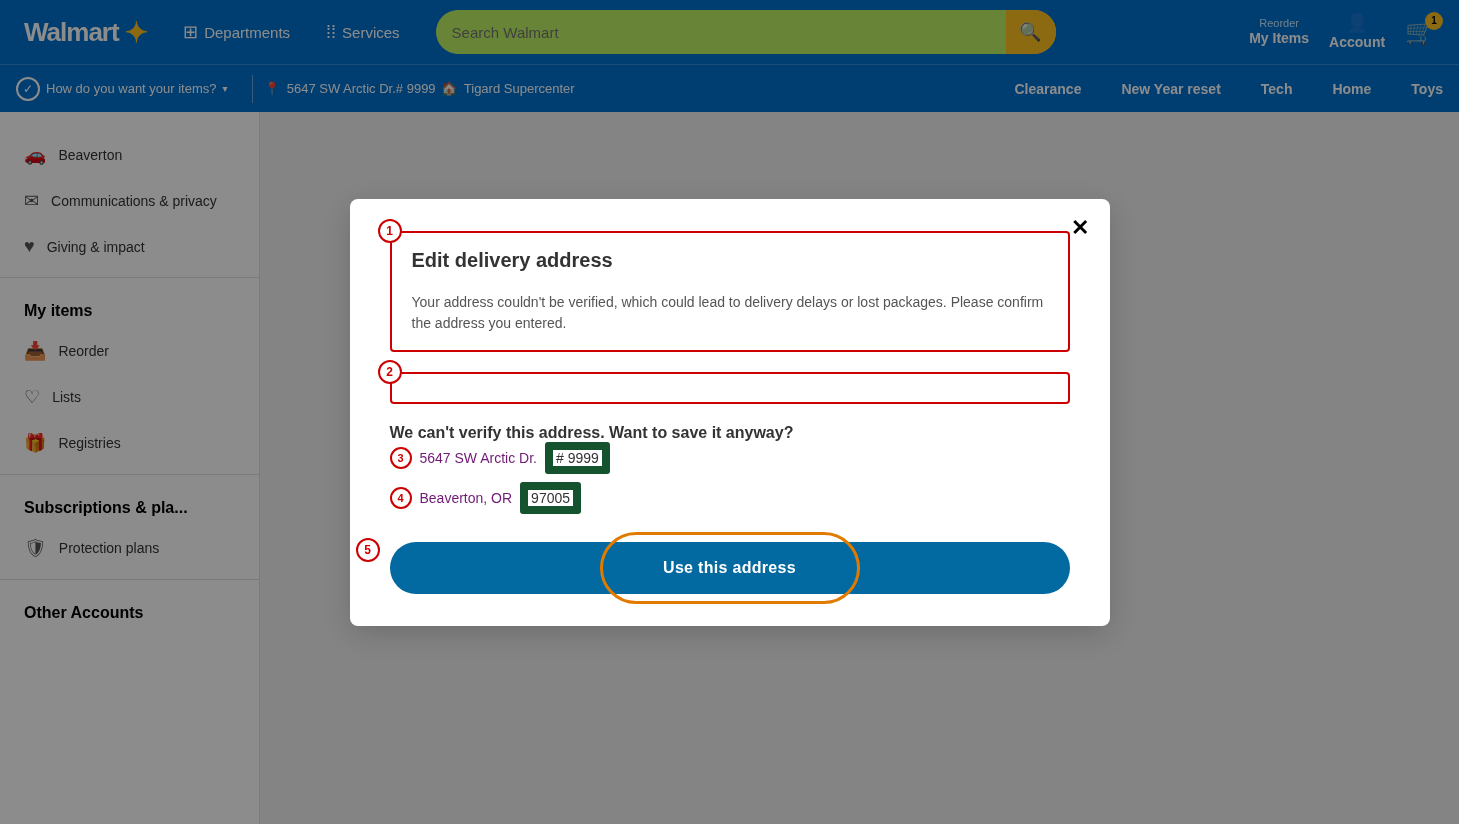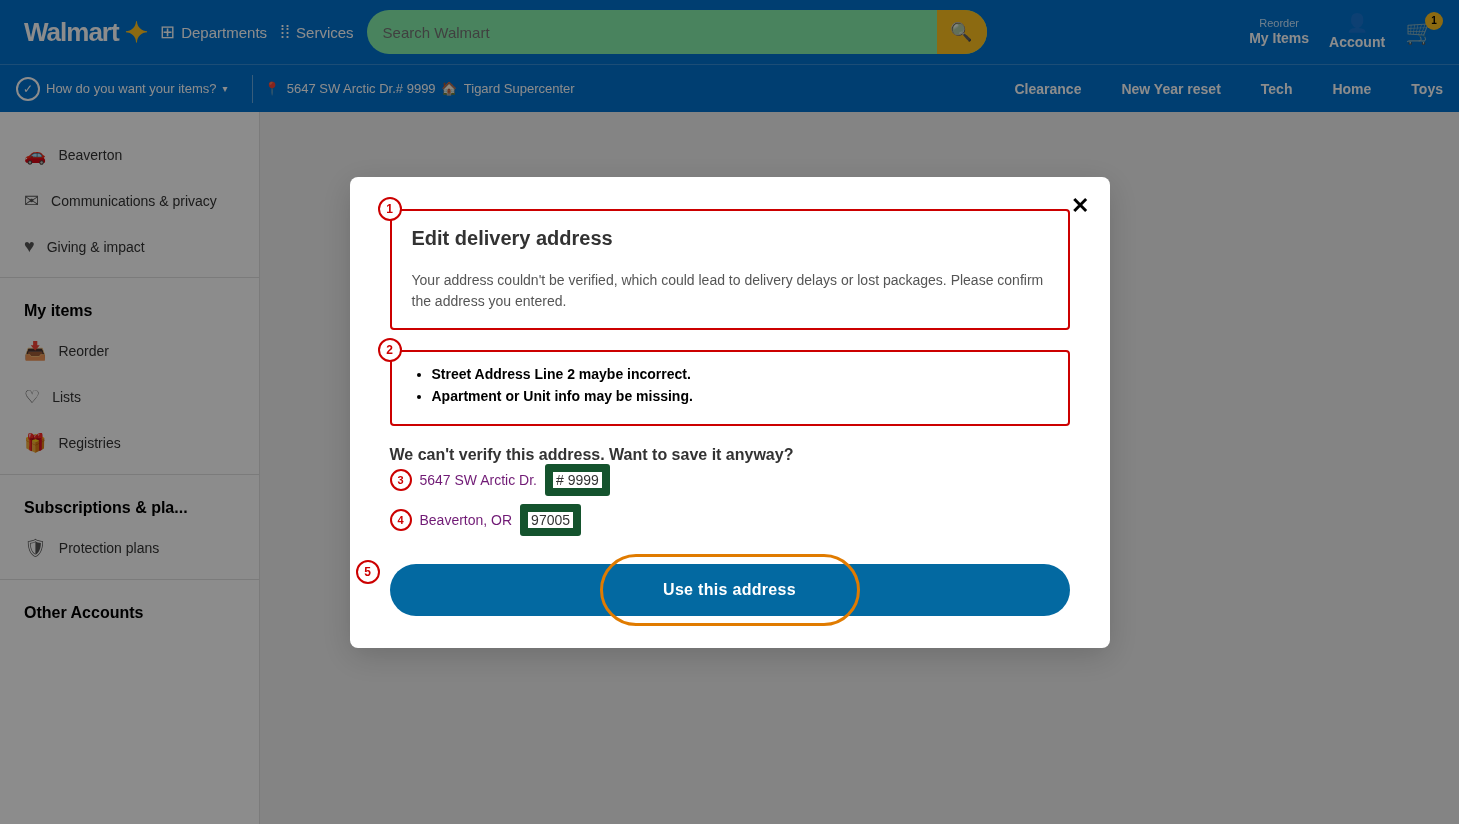--- a/index.html
+++ b/index.html
@@ -5,21 +5,21 @@
     * { box-sizing: border-box; margin: 0; padding: 0; }
     body { font-family: 'Helvetica Neue', Arial, sans-serif; background: #f1f1f1; color: #333; }
 
     
     .top-nav {
       background: #0071ce;
       display: flex;
       align-items: center;
       padding: 0 24px;
       height: 64px;
-      gap: 13px;
+      gap: 36px;
     }
     .logo {
       display: flex;
       align-items: center;
       gap: 6px;
       font-size: 26px;
       font-weight: 900;
       color: #fff;
       letter-spacing: -1px;
       text-decoration: none;
@@ -33,21 +33,21 @@
       align-items: center;
       gap: 6px;
       cursor: pointer;
       white-space: nowrap;
     }
     .nav-icon { font-size: 18px; }
     .search-bar {
       flex: 1;
       display: flex;
       align-items: center;
-      background: #86efac;
+      background: #bef264;
       border-radius: 30px;
       overflow: hidden;
       height: 44px;
       max-width: 620px;
     }
     .search-bar input {
       flex: 1;
       border: none;
       outline: none;
       padding: 0 16px;
@@ -479,24 +479,20 @@
     <button class="modal-close">✕</button>
 
     <div class="annotation-box">
       <div class="annotation-number">1</div>
       <div class="modal-title">Edit delivery address</div>
       <p class="verification-warning">Your address couldn't be verified, which could lead to delivery delays or lost packages. Please confirm the address you entered.</p>
     </div>
 
     <div class="issues-box">
       <div class="annotation-number">2</div>
-      <ul class="issues-list">
-        <li>Street Address Line 2 maybe incorrect.</li>
-        <li>Apartment or Unit info may be missing.</li>
-      </ul>
     </div>
 
     <p class="confirm-question">We can't verify this address. Want to save it anyway?</p>
 
     <div class="address-line">
       <div class="address-number">3</div>
       <span class="address-text-part">5647 SW Arctic Dr.</span>
       <span class="address-text-highlighted"># 9999</span>
     </div>
 

